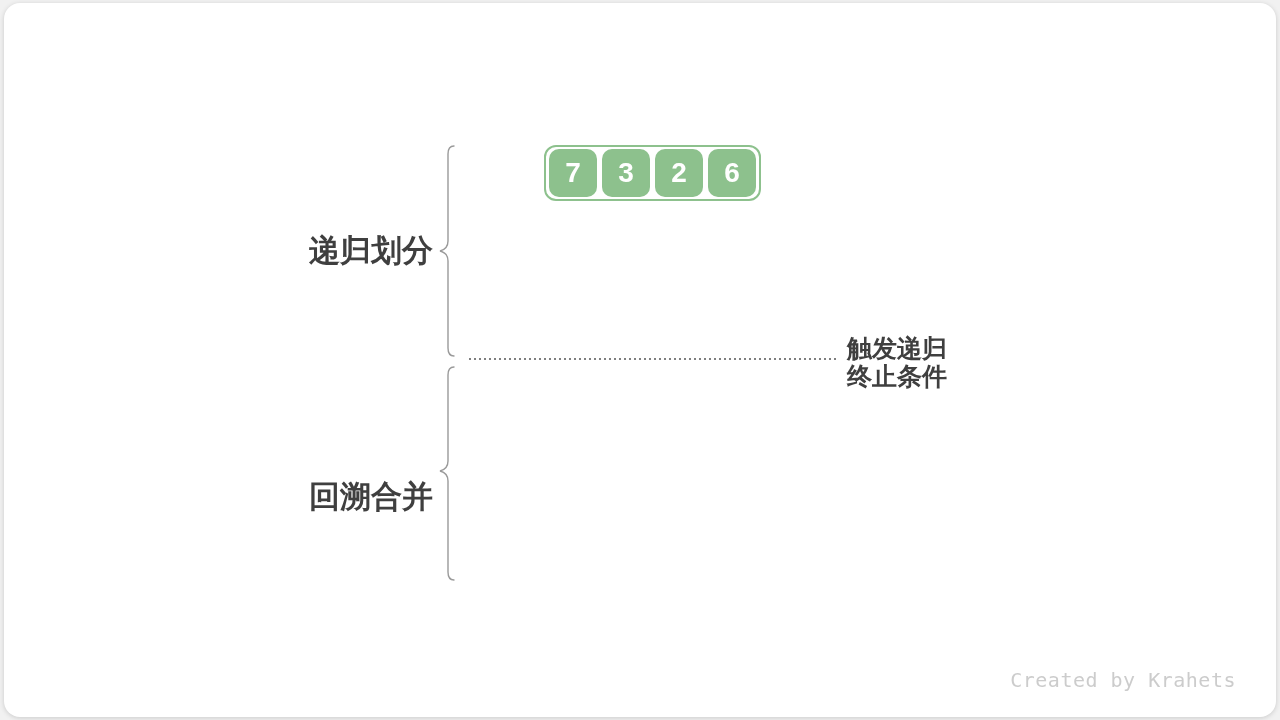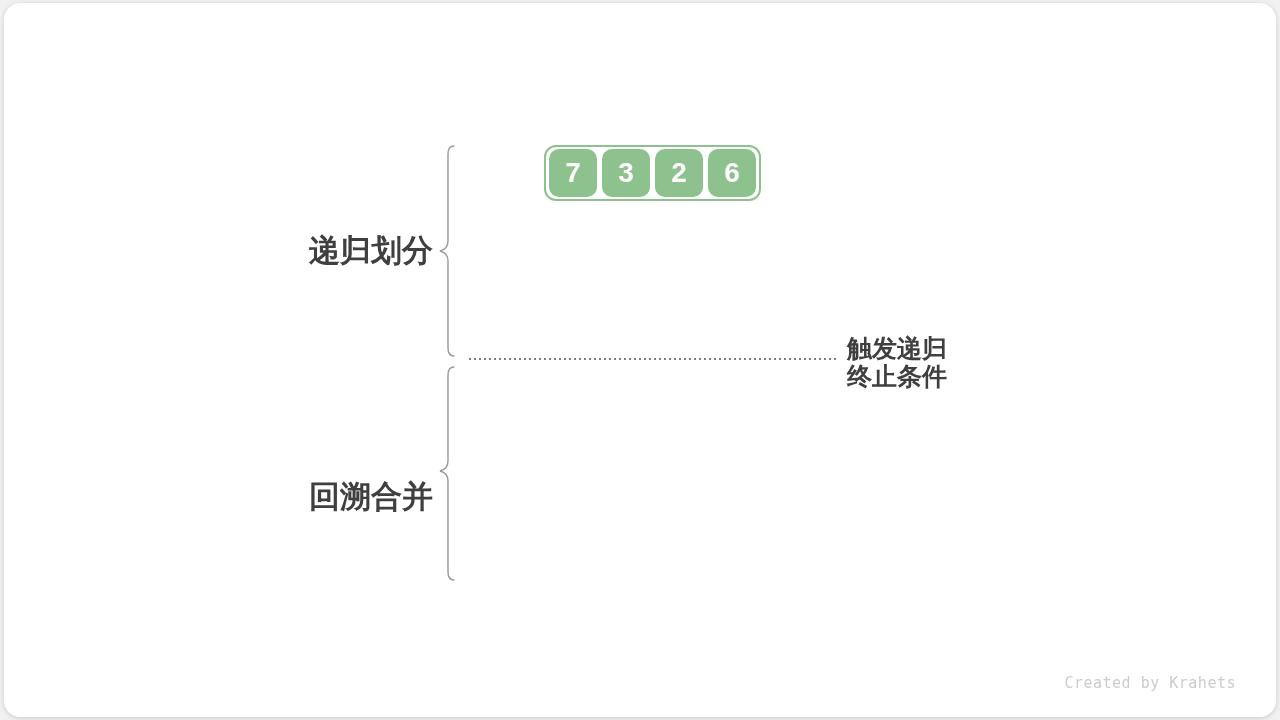--- a/index.html
+++ b/index.html
@@ -90,21 +90,21 @@
     font-weight: 700;
     color: var(--text-dark);
     line-height: 28px;
     white-space: nowrap;
   }
   
   .watermark {
     position: absolute;
     right: 40px; bottom: 25px;
     font-family: "DejaVu Sans Mono", monospace;
-    font-size: 15px;
+    font-size: 20px;
     color: var(--watermark-gray);
     letter-spacing: 0.5px;
   }
 </style>
 </head>
 <body>
 
 <div class="card">
 
   <div class="array">

